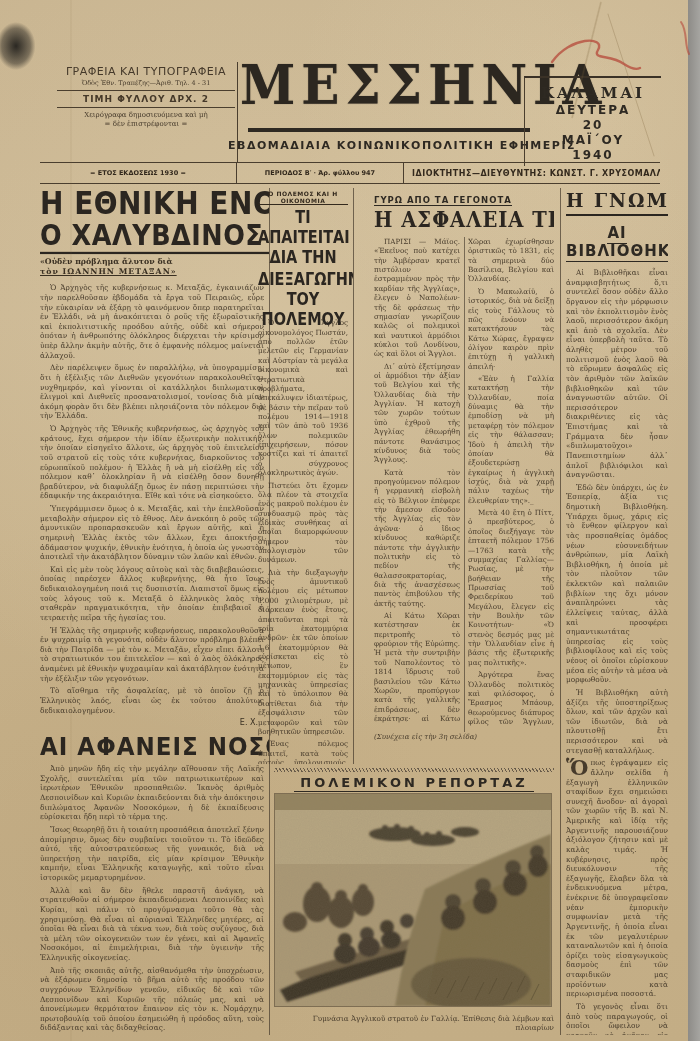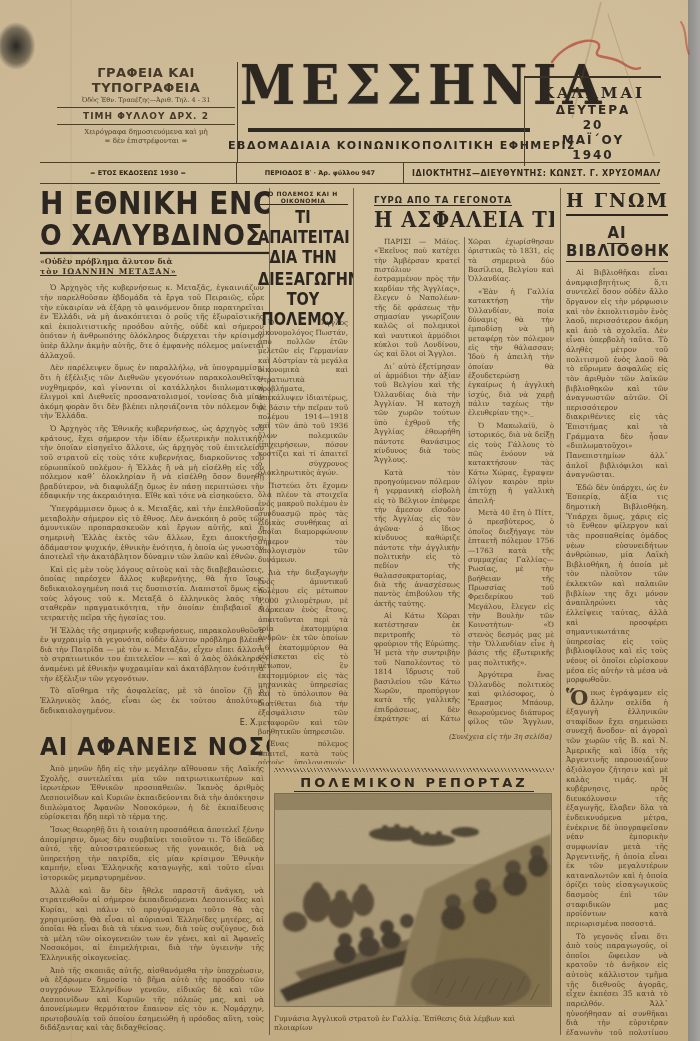--- a/index.html
+++ b/index.html
@@ -23,21 +23,21 @@
     background:radial-gradient(closest-side, rgba(25,24,22,.9), rgba(25,24,22,.45) 55%, rgba(25,24,22,0) 75%);}
   .crease{position:absolute;background:linear-gradient(90deg,rgba(0,0,0,0),rgba(120,95,55,.28),rgba(0,0,0,0));}
   .crease.c1{left:585px;top:0;width:3px;height:120px;transform:rotate(14deg);}
   .crease.c2{left:630px;top:10px;width:2px;height:150px;transform:rotate(-18deg);}
   .crease.c3{left:70px;top:0;width:2px;height:1041px;opacity:.5;}
 
   
   .m-left{position:absolute;left:55px;top:62px;width:182px;height:100px;border-right:1px solid #4a3e2e;}
   .m-left .cell{padding:3px 4px;text-align:center;}
   .m-left .rule{border-top:1px solid #4a3e2e;margin:0 2px;}
-  .offices{font-family:"DejaVu Sans",sans-serif;font-weight:700;font-size:13px;letter-spacing:.5px;}
+  .offices{font-family:"DejaVu Sans",sans-serif;font-weight:400;font-size:11px;letter-spacing:.5px;}
   .address{font-size:6.5px;margin-top:1px;}
   .price{font-family:"DejaVu Sans",sans-serif;font-weight:700;font-size:9px;letter-spacing:1px;padding:5px 0;}
   .manu{font-size:7px;line-height:1.35;padding:4px 0;}
   .title{
     position:absolute;left:240px;top:58px;width:290px;text-align:center;
     font-family:"DejaVu Serif",serif;font-weight:700;font-size:50px;line-height:1;
     letter-spacing:6px;color:#2c2720;transform:scaleY(1.1);transform-origin:top;
     text-shadow:0 0 1px rgba(44,39,32,.6);white-space:nowrap;
   }
   .title-rule{position:absolute;left:248px;top:128px;width:282px;height:4px;background:#2e2922;}
@@ -70,21 +70,21 @@
   .main{position:absolute;left:40px;top:188px;width:628px;height:847px;}
   .col{position:absolute;top:0;overflow:hidden;}
   .col1{left:0;width:224px;height:847px;border-right:1px solid rgba(58,48,36,.65);padding-right:5px;}
   .col2{left:218px;width:90px;height:576px;border-right:1px solid rgba(58,48,36,.65);padding-right:5px;}
   .col3{left:334px;width:180px;height:578px;}
   .col4{left:520px;width:102px;height:847px;border-left:1px solid rgba(58,48,36,.65);padding-left:5px;}
 
   p.body{font-size:7.4px;line-height:1.3;text-align:justify;margin:0 0 3px 0;text-indent:10px;color:#473b2b;}
   .narrow p.body{font-size:7.2px;hyphens:auto;}
   .sig{text-align:right;font-family:"DejaVu Sans",sans-serif;font-weight:400;font-size:8px;margin:1px 6px 4px 0;color:#3a3022;}
-  .contin{text-align:right;font-size:7px;font-style:italic;margin:1px 2px 2px 0;color:#473b2b;}
+  .contin{font-size:7px;font-style:italic;margin:1px 2px 2px 0;color:#473b2b;}
   .squiggle{height:4px;margin:2px 0 3px 0;opacity:.75;
     background:repeating-linear-gradient(60deg,#4a4036 0 1px,rgba(0,0,0,0) 1px 3px);}
 
   .h-unity{font-family:"DejaVu Sans",sans-serif;font-weight:700;color:#2b2620;line-height:1.02;
     letter-spacing:.5px;transform:scaleY(1.12);transform-origin:top left;}
   .h-unity .l1{font-size:28px;white-space:nowrap;}
   .h-unity .l2{font-size:25.5px;white-space:nowrap;border-bottom:2px solid #2b2620;display:inline-block;padding-bottom:2px;}
   .unity-sub{text-align:left;font-size:7.8px;font-weight:700;margin:10px 0 5px 0;color:#3a3022;line-height:1.4;}
   .unity-sub .nm{text-decoration:underline;letter-spacing:1px;}
 
@@ -109,21 +109,21 @@
   .h-opinion-sub span{border-bottom:1px solid #2e2922;padding-bottom:1px;}
   p.dropcap::first-letter{float:left;font-size:21px;line-height:.85;font-weight:700;padding:1px 2px 0 0;text-indent:0;}
   p.dropcap{text-indent:0;}
 
   
   .report{position:absolute;left:234px;top:578px;width:280px;height:268px;}
   .h-report{font-family:"DejaVu Sans",sans-serif;font-weight:700;font-size:13px;letter-spacing:3px;
     text-align:center;color:#2e2922;margin:2px 0 3px 0;}
   .h-report span{border-bottom:1px solid #2e2922;padding:0 6px 1px 6px;}
   .photo{width:276px;height:212px;margin:0 auto;border:1px solid rgba(70,58,42,.55);}
-  .caption{text-align:left;font-size:7.2px;margin-top:3px;color:#473b2b;}
+  .caption{text-align:right;font-size:7.2px;margin-top:3px;color:#473b2b;}
 </style>
 </head>
 <body>
 
 <div class="paper">
 
   <div class="m-left">
     <div class="cell">
       <div class="offices">ΓΡΑΦΕΙΑ ΚΑΙ ΤΥΠΟΓΡΑΦΕΙΑ</div>
       <div class="address">Ὁδὸς Ἐθν. Τραπέζης—Ἀριθ. Τηλ. 4 - 31</div>
@@ -196,34 +196,35 @@
     </div>
 
     <div class="col col3 narrow">
       <span class="kicker-b">ΓΥΡΩ ΑΠΟ ΤΑ ΓΕΓΟΝΟΤΑ</span>
       <div class="h-whale">Η ΑΣΦΑΛΕΙΑ ΤΗΣ “ΦΑΛΑΙΝΗΣ„</div>
       <div class="whale-body">
         <p class="body">ΠΑΡΙΣΙ — Μάϊος. «Ἐκεῖνος ποὺ κατέχει τὴν Ἀμβέρσαν κρατεῖ πιστόλιον ἐστραμμένον πρὸς τὴν καρδίαν τῆς Ἀγγλίας», ἔλεγεν ὁ Ναπολέων· τῆς δὲ φράσεως τὴν σημασίαν γνωρίζουν καλῶς οἱ πολεμικοὶ καὶ ναυτικοὶ ἁρμόδιοι κύκλοι τοῦ Λονδίνου, ὡς καὶ ὅλοι οἱ Ἄγγλοι.</p>
         <p class="body">Δι᾽ αὐτὸ ἐξετίμησαν οἱ ἁρμόδιοι τὴν ἀξίαν τοῦ Βελγίου καὶ τῆς Ὁλλανδίας διὰ τὴν Ἀγγλίαν. Ἡ κατοχὴ τῶν χωρῶν τούτων ὑπὸ ἐχθροῦ τῆς Ἀγγλίας ἐθεωρήθη πάντοτε θανάσιμος κίνδυνος διὰ τοὺς Ἄγγλους.</p>
         <p class="body">Κατὰ τὸν προηγούμενον πόλεμον ἡ γερμανικὴ εἰσβολὴ εἰς τὸ Βέλγιον ἐπέφερε τὴν ἄμεσον εἴσοδον τῆς Ἀγγλίας εἰς τὸν ἀγῶνα· ὁ ἴδιος κίνδυνος καθώριζε πάντοτε τὴν ἀγγλικὴν πολιτικὴν εἰς τὸ πεδίον τῆς θαλασσοκρατορίας, διὰ τῆς ἀνασχέσεως παντὸς ἐπιβούλου τῆς ἀκτῆς ταύτης.</p>
         <p class="body">Αἱ Κάτω Χῶραι κατέστησαν ἐκ περιτροπῆς τὸ φρούριον τῆς Εὐρώπης. Ἡ μετὰ τὴν συντριβὴν τοῦ Ναπολέοντος τὸ 1814 ἵδρυσις τοῦ βασιλείου τῶν Κάτω Χωρῶν, προπύργιον κατὰ τῆς γαλλικῆς ἐπιδράσεως, δὲν ἐκράτησε· αἱ Κάτω Χῶραι ἐχωρίσθησαν ὁριστικῶς τὸ 1831, εἰς τὰ σημερινὰ δύο Βασίλεια, Βελγίου καὶ Ὁλλανδίας.</p>
+        <p class="body">Ὁ Μακωλαίϋ, ὁ ἱστορικός, διὰ νὰ δείξῃ εἰς τοὺς Γάλλους τὸ πῶς ἐνόουν νὰ κατακτήσουν τὰς Κάτω Χώρας, ἔγραψεν ὀλίγον καιρὸν πρὶν ἐπιτύχῃ ἡ γαλλικὴ ἀπειλή·</p>
         <p class="body">«Ἐὰν ἡ Γαλλία κατακτήσῃ τὴν Ὁλλανδίαν, ποία δύναμις θὰ τὴν ἐμποδίσῃ νὰ μὴ μεταφέρῃ τὸν πόλεμον εἰς τὴν θάλασσαν; Ἰδοὺ ἡ ἀπειλὴ τὴν ὁποίαν θὰ ἐξουδετερώσῃ ἐγκαίρως ἡ ἀγγλικὴ ἰσχύς, διὰ νὰ χαρῇ πάλιν ταχέως τὴν ἐλευθερίαν της»._</p>
-        <p class="body">Ὁ Μακωλαίϋ, ὁ ἱστορικός, διὰ νὰ δείξῃ εἰς τοὺς Γάλλους τὸ πῶς ἐνόουν νὰ κατακτήσουν τὰς Κάτω Χώρας, ἔγραψεν ὀλίγον καιρὸν πρὶν ἐπιτύχῃ ἡ γαλλικὴ ἀπειλή·</p>
         <p class="body">Μετὰ 40 ἔτη ὁ Πίττ, ὁ πρεσβύτερος, ὁ ὁποῖος διεξήγαγε τὸν ἑπταετῆ πόλεμον 1756—1763 κατὰ τῆς συμμαχίας Γαλλίας—Ρωσίας, μὲ τὴν βοήθειαν τῆς Πρωσσίας τοῦ Φρειδερίκου τοῦ Μεγάλου, ἔλεγεν εἰς τὴν Βουλὴν τῶν Κοινοτήτων· «Ὁ στενὸς δεσμός μας μὲ τὴν Ὁλλανδίαν εἶνε ἡ βάσις τῆς ἐξωτερικῆς μας πολιτικῆς».</p>
         <p class="body">Ἀργότερα ἕνας Ὁλλανδὸς πολιτικὸς καὶ φιλόσοφος, ὁ Ἔρασμος Μπάουρ, θεωρούμενος διάπυρος φίλος τῶν Ἄγγλων, ὥρισεν ἐπιγραμματικῶς τὴν σημασίαν τῶν Κάτω Χωρῶν διὰ τοὺς Ἄγγλους·</p>
 
       </div>
       <div class="contin">(Συνέχεια εἰς τὴν 3η σελίδα)</div>
     </div>
 
     <div class="col col4">
       <div class="h-opinion">Η ΓΝΩΜΗ ΜΑΣ</div>
       <div class="h-opinion-sub"><span>ΑΙ ΒΙΒΛΙΟΘΗΚΑΙ</span></div>
       <p class="body">Αἱ Βιβλιοθῆκαι εἶναι ἀναμφισβητήτως ὅ,τι συντελεῖ ὅσον οὐδὲν ἄλλο ὄργανον εἰς τὴν μόρφωσιν καὶ τὸν ἐκπολιτισμὸν ἑνὸς λαοῦ, περισσότερον ἀκόμη καὶ ἀπὸ τὰ σχολεῖα. Δὲν εἶναι ὑπερβολὴ ταῦτα. Τὸ ἀληθὲς μέτρον τοῦ πολιτισμοῦ ἑνὸς λαοῦ θὰ τὸ εὕρωμεν ἀσφαλῶς εἰς τὸν ἀριθμὸν τῶν λαϊκῶν βιβλιοθηκῶν καὶ τῶν ἀναγνωστῶν αὐτῶν. Οἱ περισσότερον διακριθέντες εἰς τὰς Ἐπιστήμας καὶ τὰ Γράμματα δὲν ἦσαν «διπλωματοῦχοι» Πανεπιστημίων ἀλλ᾽ ἁπλοῖ βιβλιόφιλοι καὶ ἀναγνῶσται.</p>
       <p class="body">Ἐδῶ δὲν ὑπάρχει, ὡς ἐν Ἑσπερίᾳ, ἀξία τις δημοτικὴ Βιβλιοθήκη. Ὑπάρχει ὅμως, χάρις εἰς τὸ ἔνθεον φίλεργον καὶ τὰς προσπαθείας ὁμάδος νέων εὐσυνειδήτων ἀνθρώπων, μία Λαϊκὴ Βιβλιοθήκη, ἡ ὁποία μὲ τὸν πλοῦτον τῶν ἐκλεκτῶν καὶ παλαιῶν βιβλίων της ὄχι μόνον ἀναπληρώνει τὰς ἐλλείψεις ταύτας, ἀλλὰ καὶ προσφέρει σημαντικωτάτας ὑπηρεσίας εἰς τοὺς βιβλιοφίλους καὶ εἰς τοὺς νέους οἱ ὁποῖοι εὑρίσκουν μέσα εἰς αὐτὴν τὰ μέσα νὰ μορφωθοῦν.</p>
+      <p class="body">Ἡ Βιβλιοθήκη αὐτὴ ἀξίζει τῆς ὑποστηρίξεως ὅλων, καὶ τῶν ἀρχῶν καὶ τῶν ἰδιωτῶν, διὰ νὰ πλουτισθῇ ἔτι περισσότερον καὶ νὰ στεγασθῇ καταλλήλως.</p>
       <p class="body dropcap">Ὅπως ἐγράψαμεν εἰς ἄλλην σελίδα ἡ ἐξαγωγὴ ἑλληνικῶν σταφίδων ἔχει σημειώσει συνεχῆ ἄνοδον· αἱ ἀγοραὶ τῶν χωρῶν τῆς Β. καὶ Ν. Ἀμερικῆς καὶ ἰδίᾳ τῆς Ἀργεντινῆς παρουσιάζουν ἀξιόλογον ζήτησιν καὶ μὲ καλὰς τιμάς. Ἡ κυβέρνησις, πρὸς διευκόλυνσιν τῆς ἐξαγωγῆς, ἔλαβεν ὅλα τὰ ἐνδεικνυόμενα μέτρα, ἐνέκρινε δὲ ὑπογραφεῖσαν νέαν ἐμπορικὴν συμφωνίαν μετὰ τῆς Ἀργεντινῆς, ἡ ὁποία εἶναι ἐκ τῶν μεγαλυτέρων καταναλωτῶν καὶ ἡ ὁποία ὁρίζει τοὺς εἰσαγωγικοὺς δασμοὺς ἐπὶ τῶν σταφιδικῶν μας προϊόντων κατὰ περιωρισμένα ποσοστά.</p>
       <p class="body">Τὸ γεγονὸς εἶναι ὅτι ἀπὸ τοὺς παραγωγούς, οἱ ὁποῖοι ὤφειλον νὰ κρατοῦν τὸ ἀνῆκον εἰς αὐτοὺς κάλλιστον τμῆμα τῆς διεθνοῦς ἀγορᾶς, εἶχεν ἐκπέσει 35 κατὰ τὸ παρελθόν. Ἀλλ᾽ ηὐνοήθησαν αἱ συνθῆκαι διὰ τὴν εὐρυτέραν ἐξαγωγὴν τοῦ πολυτίμου ἐθνικοῦ προϊόντος· ἀσφαλεῖς ἐξαγωγαί, κανονιζόμεναι ἐπὶ βάσεως τοῦ συνόλου, ἀποτελοῦν τὸ μέσον διὰ νὰ ἐπωφεληθοῦν ἀσφαλῶς οἱ ἐξαγωγεῖς ἑλληνικῶν προϊόντων μὲ τὴν πρώτην εὐκαιρίαν.</p>
     </div>
 
     <div class="report">
       <div class="squiggle"></div>
       <div class="h-report"><span>ΠΟΛΕΜΙΚΟΝ  ΡΕΠΟΡΤΑΖ</span></div>
       <svg class="photo" viewBox="0 0 276 212" xmlns="http://www.w3.org/2000/svg">
         <defs>
           <filter id="grain">

